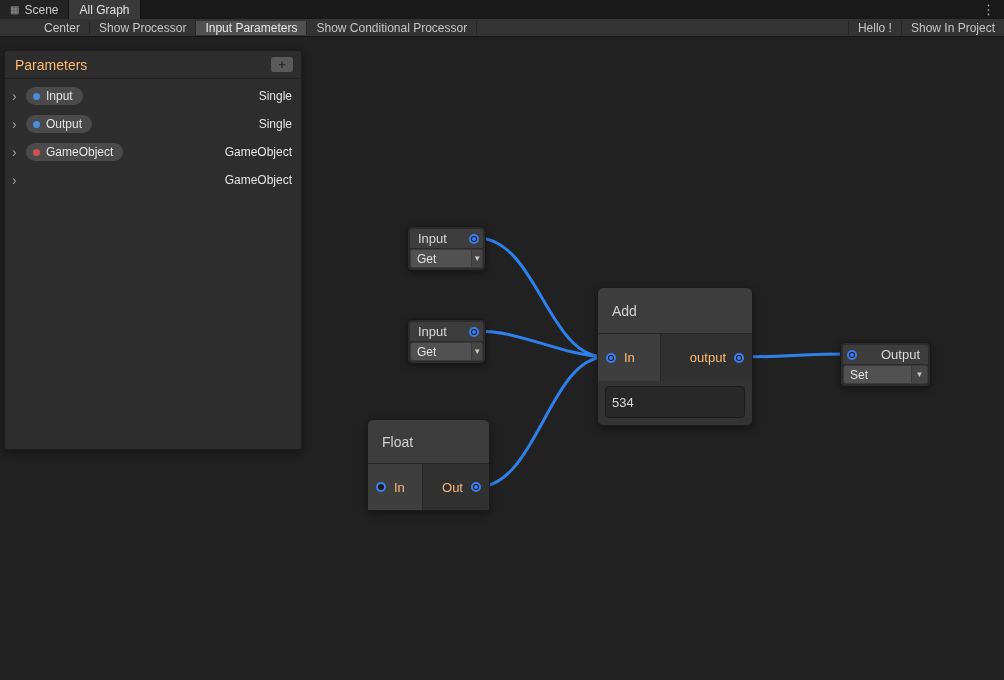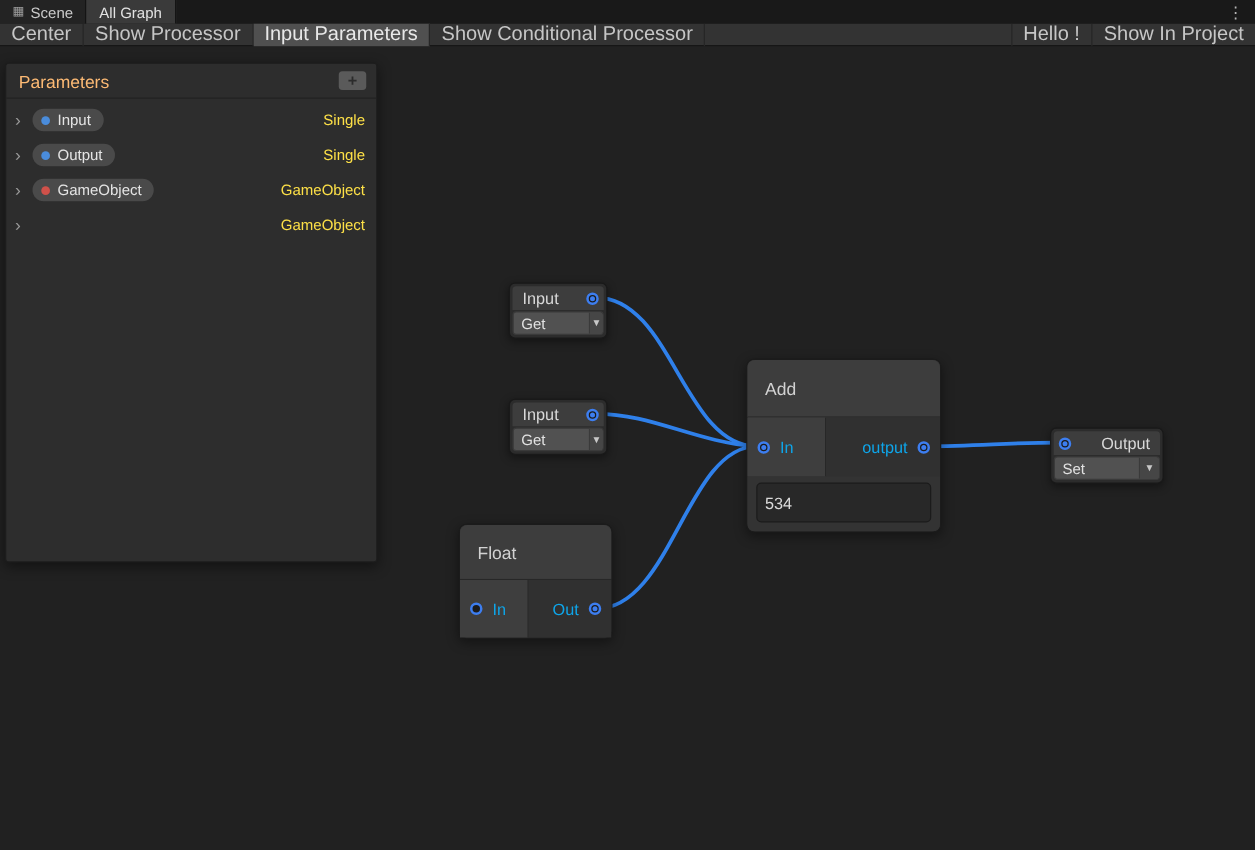--- a/index.html
+++ b/index.html
@@ -8,21 +8,21 @@
   .stage { position:relative; width:1004px; height:680px; overflow:hidden; background:#191919; user-select:none; }
 
   
   .tabbar { position:absolute; top:0; left:0; right:0; height:19px; background:#191919; display:flex; align-items:stretch; z-index:5; }
   .tab { display:flex; align-items:center; gap:5px; padding:0 10px; font-size:12px; color:#cacaca; background:#232323; border-right:1px solid #141414; cursor:default; }
   .tab.active { background:#3a3a3a; color:#e2e2e2; }
   .tab-icon { font-size:10px; color:#9a9a9a; line-height:1; }
   .menu-dots { margin-left:auto; display:flex; align-items:center; padding:0 9px; color:#b5b5b5; font-size:13px; }
 
   
-  .toolbar { position:absolute; top:19px; left:0; right:0; height:18px; background:#333333; border-bottom:1px solid #161616; display:flex; align-items:flex-start; font-size:16px; color:#c6c6c6; z-index:5; }
+  .toolbar { position:absolute; top:19px; left:0; right:0; height:18px; background:#333333; border-bottom:1px solid #161616; display:flex; align-items:center; font-size:12px; color:#c6c6c6; z-index:5;padding-left:35px; }
   .tb-btn { display:flex; align-items:center; padding:0 9px; border-right:1px solid #262626; cursor:default; white-space:nowrap; }
   .tb-btn.active { background:#505050; color:#e8e8e8; }
   .tb-btn.left-sep { border-right:none; border-left:1px solid #262626; }
   .tb-spacer { flex:1; }
 
   
   .graph { position:absolute; top:37px; left:0; right:0; bottom:0; background:#212121; z-index:0; }
   .edges { position:absolute; top:0; left:0; width:1004px; height:680px; z-index:1; pointer-events:none; }
   .edges path { fill:none; stroke:#2F80EA; stroke-width:3; stroke-linecap:round; }
 
@@ -31,31 +31,31 @@
   .params-header { height:28px; display:flex; align-items:center; padding:0 8px 0 10px; border-bottom:1px solid #222222; }
   .params-title { flex:1; font-size:14px; color:#fdba74; }
   .plus-btn { width:22px; height:15px; background:#5a5a5a; border-radius:3px; color:#2b2b2b; font-size:13px; font-weight:bold; display:flex; align-items:center; justify-content:center; line-height:1; cursor:default; }
   .params-list { padding-top:3px; }
   .param-row { height:28px; display:flex; align-items:center; padding:0 9px 0 7px; }
   .chev { width:14px; color:#9a9a9a; font-size:14px; line-height:1; cursor:default; }
   .pill { display:flex; align-items:center; gap:6px; height:18px; padding:0 10px 0 7px; background:#4a4a4a; border-radius:10px; font-size:12px; color:#e4e4e4; cursor:default; }
   .dot { width:7px; height:7px; border-radius:50%; flex:none; }
   .dot.blue { background:#4A8CDB; }
   .dot.red { background:#D0514A; }
-  .param-type { margin-left:auto; font-size:12px; color:#fde047; }
+  .param-type { margin-left:auto; font-size:12px; color:#e5e5e5; }
 
   
   .port { width:10px; height:10px; border:2px solid #3D7EF0; border-radius:50%; background:#1b1b1b; flex:none; position:relative; cursor:default; }
   .port.connected::after { content:""; position:absolute; left:1px; top:1px; width:4px; height:4px; border-radius:50%; background:#3D7EF0; }
 
   
   .node { position:absolute; background:#333333; border:1px solid #1b1b1b; border-radius:6px; box-shadow:0 3px 9px rgba(0,0,0,.4); color:#cfcfcf; z-index:2; }
   .node-header { display:flex; align-items:center; padding:0 14px; background:#3d3d3d; border-bottom:1px solid #272727; border-radius:6px 6px 0 0; font-size:14px; color:#d2d2d2; }
   .ports-row { display:flex; align-items:stretch; }
-  .cell { display:flex; align-items:center; gap:8px; font-size:13px; color:#0ea5e9; }
+  .cell { display:flex; align-items:center; gap:8px; font-size:13px; color:#fdba74; }
   .cell-in { background:#3e3e3e; border-right:1px solid #272727; padding-left:8px; }
   .cell-out { flex:1; background:#303030; justify-content:flex-end; padding-right:8px; }
   .field-row { padding:5px 7px 7px; background:#333333; border-radius:0 0 6px 6px; }
   .node-field { display:block; width:100%; height:32px; background:#282828; border:1px solid #1b1b1b; border-radius:4px; color:#dadada; font-size:13px; font-family:inherit; padding:0 6px; outline:none; }
 
   
   .mini-node { position:absolute; background:#2c2c2c; border:1px solid #191919; border-radius:5px; padding:2px; box-shadow:0 2px 7px rgba(0,0,0,.4); z-index:2; }
   .mini-title { display:flex; align-items:center; height:19px; padding:0 4px 0 8px; background:#3d3d3d; border-radius:3px 3px 0 0; font-size:13px; color:#d8d8d8; gap:6px; }
   .mini-title.right-port .port { margin-left:auto; }
   .mini-title.left-port { padding:0 8px 0 4px; }

